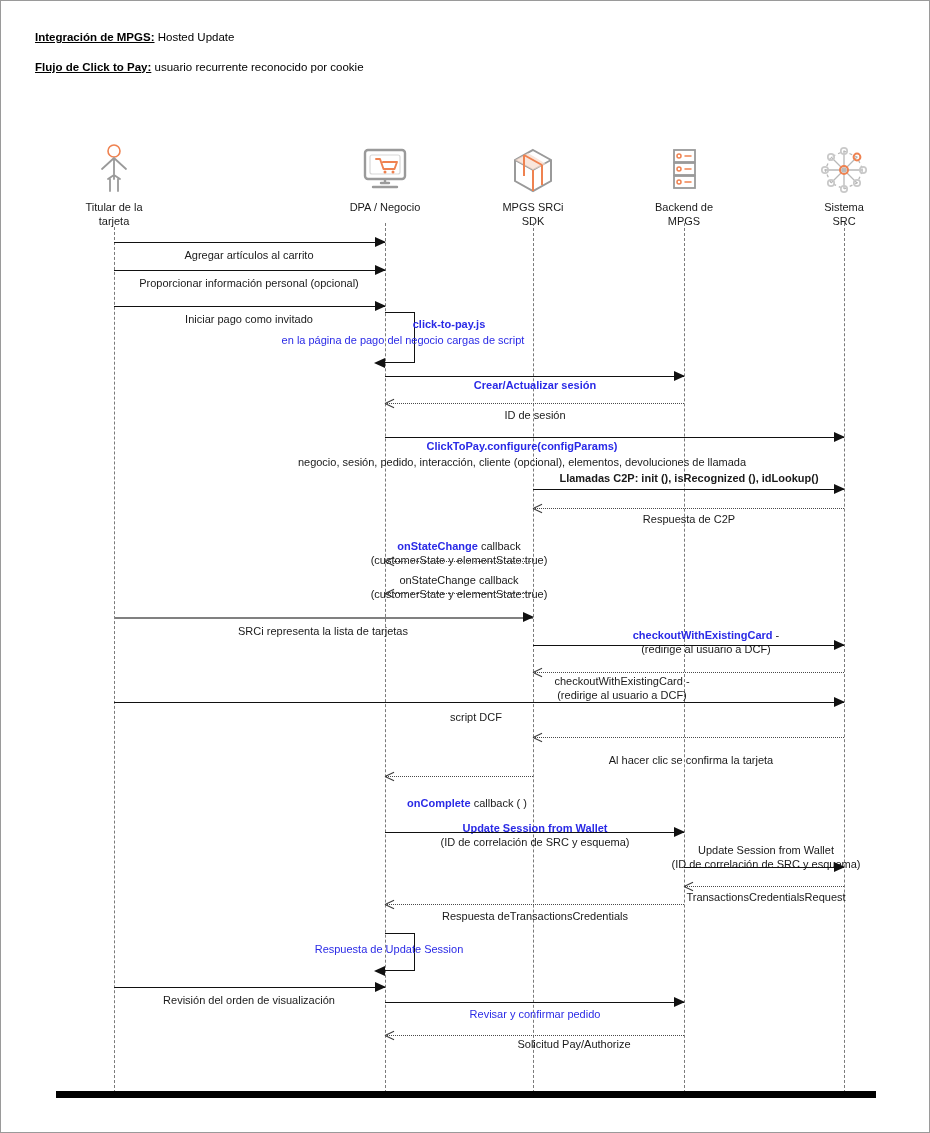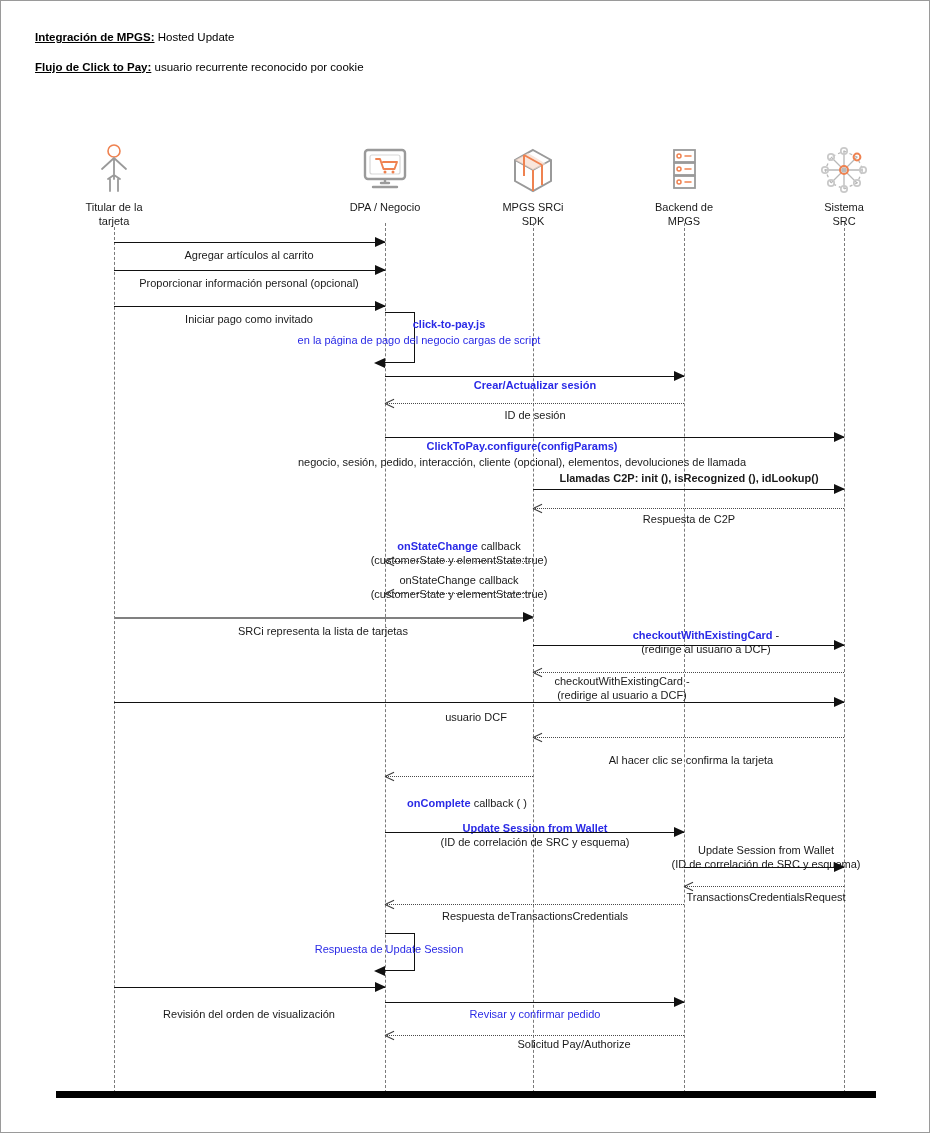--- a/index.html
+++ b/index.html
@@ -266,21 +266,21 @@
   <div class="msg solid" style="left:113px; top:305px; width:271px;">
     <div class="line"></div>
       <div class="ah filled-r"></div>
   </div>
   <div class="cap" style="left:98px; top:311px; width:300px;">Iniciar pago como invitado</div>
 
   <div class="selfloop" style="left:384px; top:311px; width:29px; height:49px;">
     <div class="tip"></div>
   </div>
   <div class="cap blue" style="left:318px; top:316px; width:260px;">click-to-pay.js</div>
-  <div class="cap blue-norm" style="left:258px; top:332px; width:320px; font-weight:normal;">en la página de pago del negocio cargas de script</div>
+  <div class="cap blue-norm" style="left:242px; top:332px; width:320px; font-weight:normal;">en la página de pago del negocio cargas de script</div>
 
   <div class="msg solid" style="left:384px; top:375px; width:299px;">
     <div class="line"></div>
       <div class="ah filled-r"></div>
   </div>
   <div class="cap blue" style="left:369px; top:377px; width:330px;">Crear/Actualizar sesión</div>
 
   <div class="msg dotted" style="left:384px; top:402px; width:299px;">
     <div class="line"></div>
       <div class="ah open-l"></div>
@@ -339,21 +339,21 @@
     <div class="line"></div>
       <div class="ah open-l"></div>
   </div>
   <div class="cap" style="left:481px; top:673px; width:280px;">checkoutWithExistingCard -
 (redirige al usuario a DCF)</div>
 
   <div class="msg solid" style="left:113px; top:701px; width:730px;">
     <div class="line"></div>
       <div class="ah filled-r"></div>
   </div>
-  <div class="cap" style="left:315px; top:709px; width:320px;">usuario DCF</div>
+  <div class="cap" style="left:315px; top:709px; width:320px;">script DCF</div>
 
   <div class="msg dotted" style="left:532px; top:736px; width:311px;">
     <div class="line"></div>
       <div class="ah open-l"></div>
   </div>
   <div class="cap" style="left:430px; top:752px; width:520px;">Al hacer clic se confirma la tarjeta</div>
 
   <div class="msg dotted" style="left:384px; top:775px; width:148px;">
     <div class="line"></div>
       <div class="ah open-l"></div>
@@ -391,21 +391,21 @@
 
   <div class="selfloop" style="left:384px; top:932px; width:29px; height:36px;">
     <div class="tip"></div>
   </div>
   <div class="cap blue-norm" style="left:238px; top:941px; width:300px;">Respuesta de Update Session</div>
 
   <div class="msg solid" style="left:113px; top:986px; width:271px;">
     <div class="line"></div>
       <div class="ah filled-r"></div>
   </div>
-  <div class="cap" style="left:98px; top:992px; width:300px;margin-top:14px;">Revisión del orden de visualización</div>
+  <div class="cap" style="left:98px; top:992px; width:300px;">Revisión del orden de visualización</div>
 
   <div class="msg solid" style="left:384px; top:1001px; width:299px;">
     <div class="line"></div>
       <div class="ah filled-r"></div>
   </div>
   <div class="cap blue-norm" style="left:384px; top:1006px; width:300px;">Revisar y confirmar pedido</div>
 
   <div class="msg dotted" style="left:384px; top:1034px; width:299px;">
     <div class="line"></div>
       <div class="ah open-l"></div>

